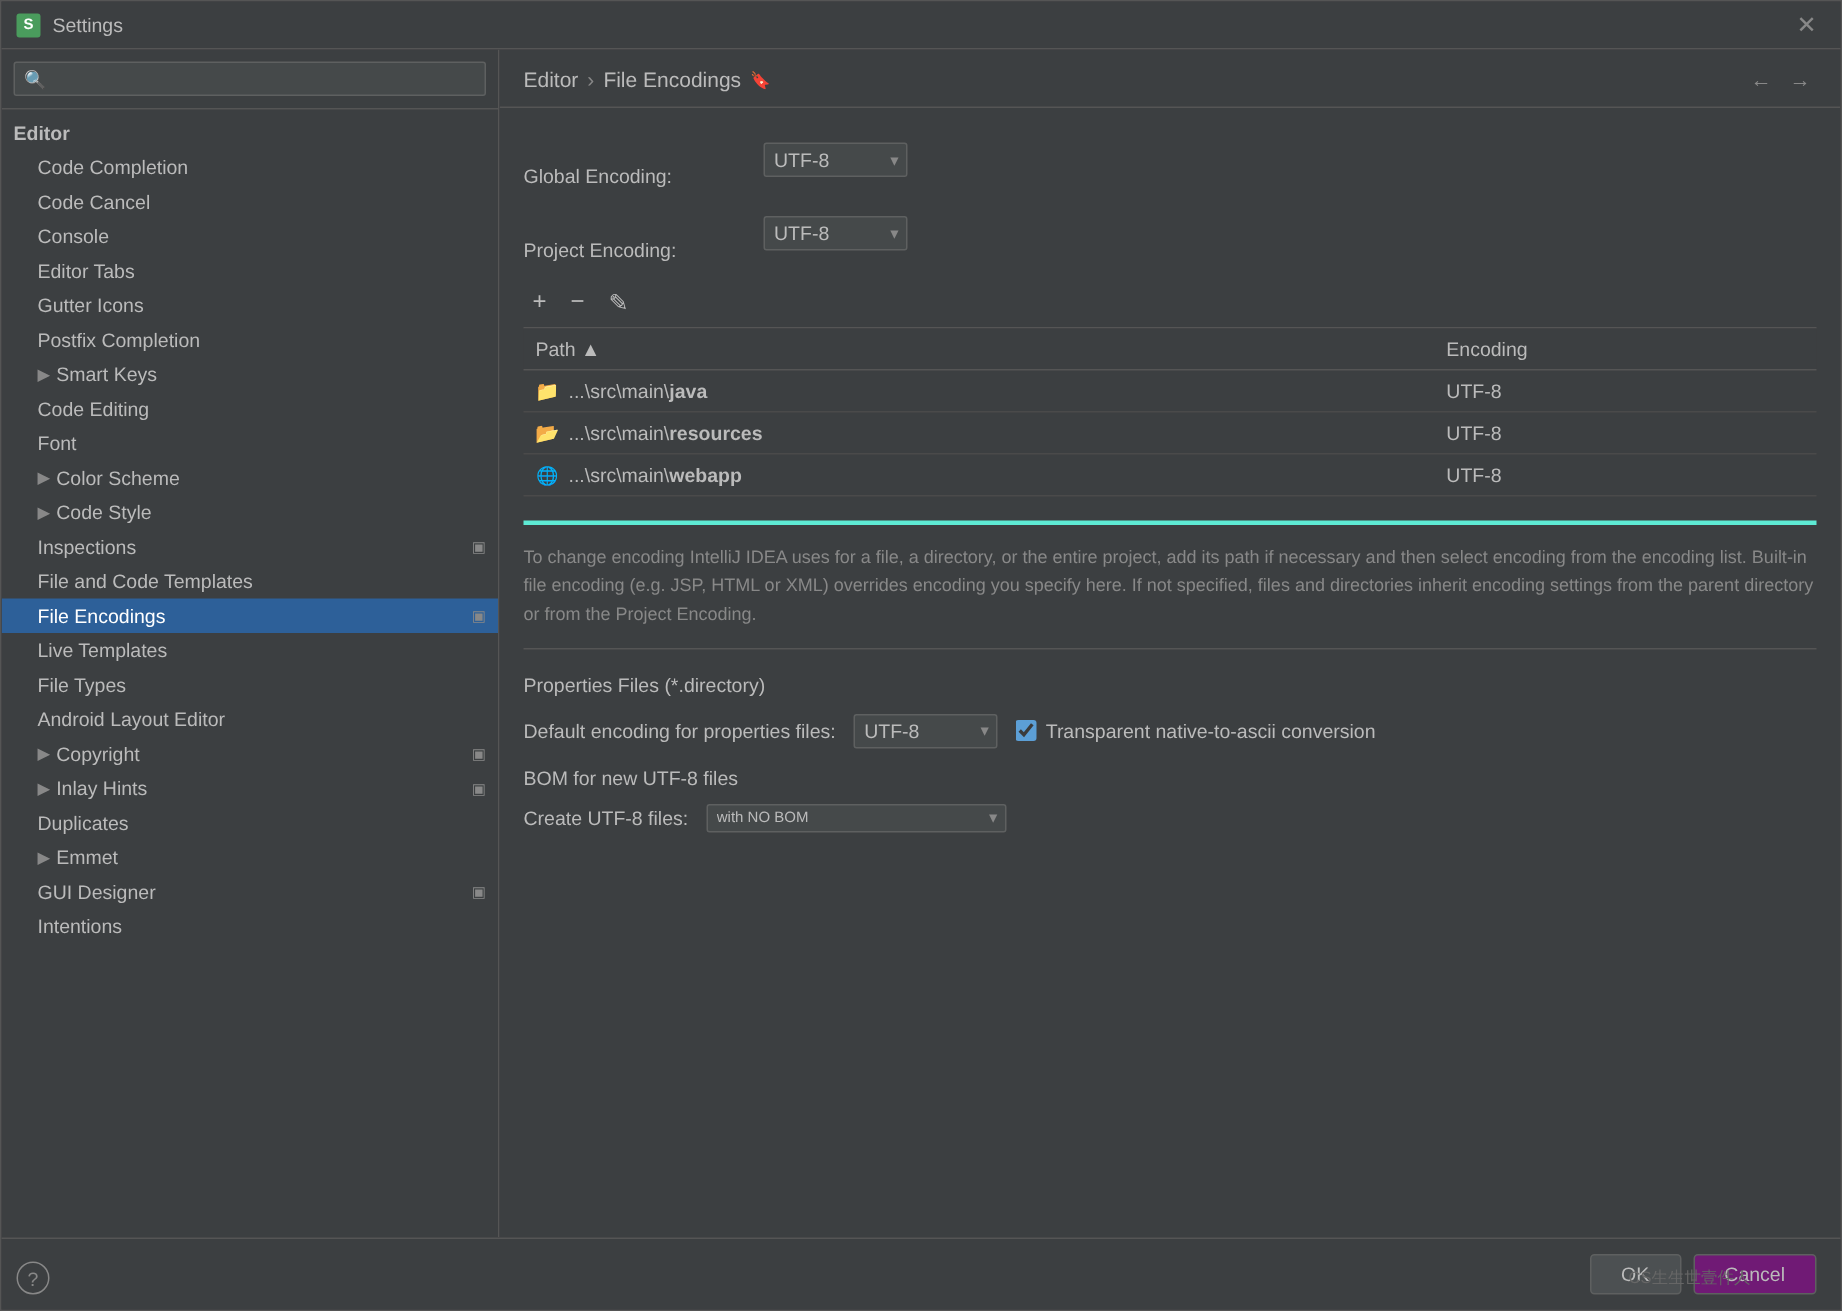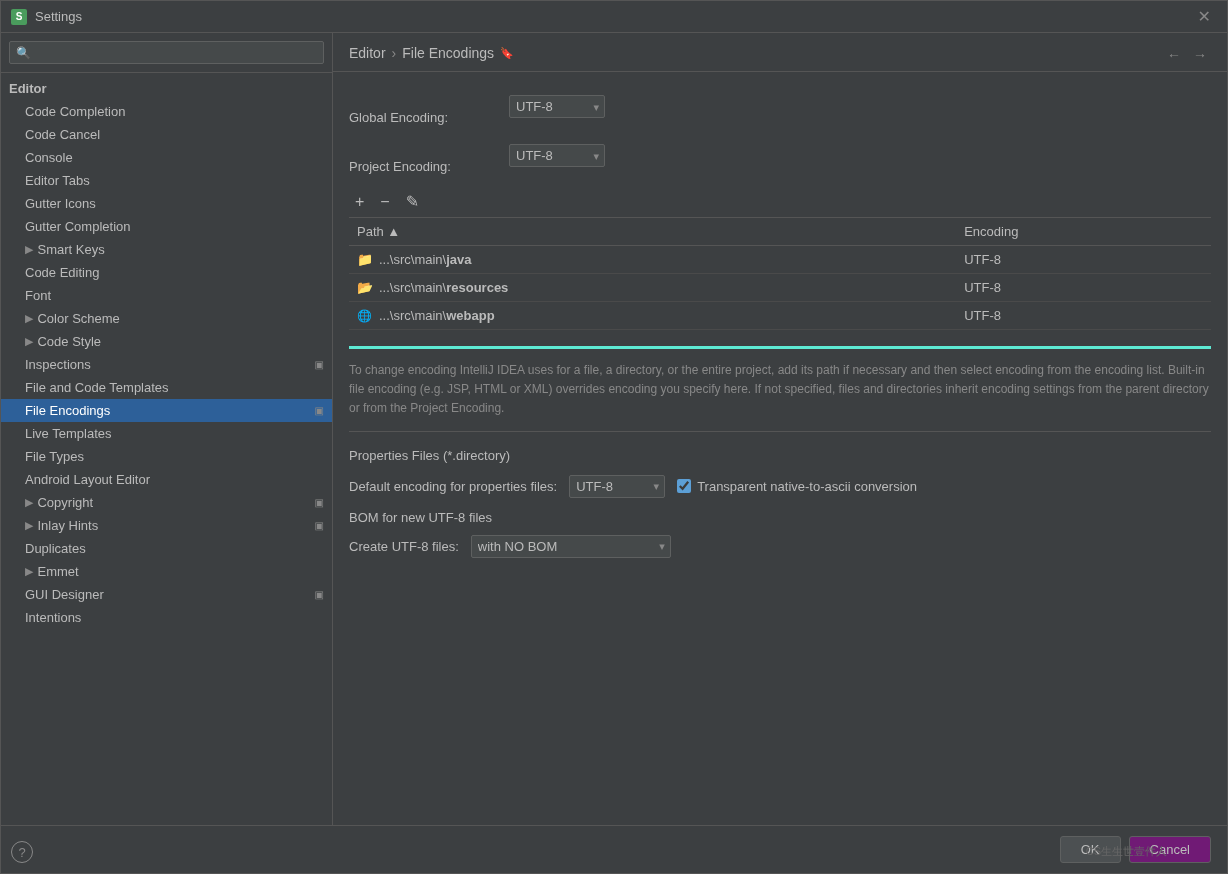--- a/index.html
+++ b/index.html
@@ -295,21 +295,21 @@
       margin-bottom: 8px;
       gap: 12px;
     }
     .bom-label { color: #bbbbbb; }
     .bom-select {
       background: #45494a;
       border: 1px solid #5e6060;
       color: #bbbbbb;
       padding: 3px 6px;
       border-radius: 2px;
-      font-size: 13px;
+      font-size: 10px;
       cursor: pointer;
       min-width: 200px;
       appearance: none;
       -webkit-appearance: none;
       padding-right: 20px;
     }
     .bom-select-wrap {
       position: relative;
       display: inline-block;
     }
@@ -419,21 +419,21 @@
         <div class="tree-item level1">
           <span>Console</span>
         </div>
         <div class="tree-item level1">
           <span>Editor Tabs</span>
         </div>
         <div class="tree-item level1">
           <span>Gutter Icons</span>
         </div>
         <div class="tree-item level1">
-          <span>Gutter Completion</span>
+          <span>Postfix Completion</span>
         </div>
         <div class="tree-item level1">
           <span class="expand-icon">▶</span>
           <span>Smart Keys</span>
         </div>
         <div class="tree-item level1">
           <span>Code Editing</span>
         </div>
         <div class="tree-item level1">
           <span>Font</span>

